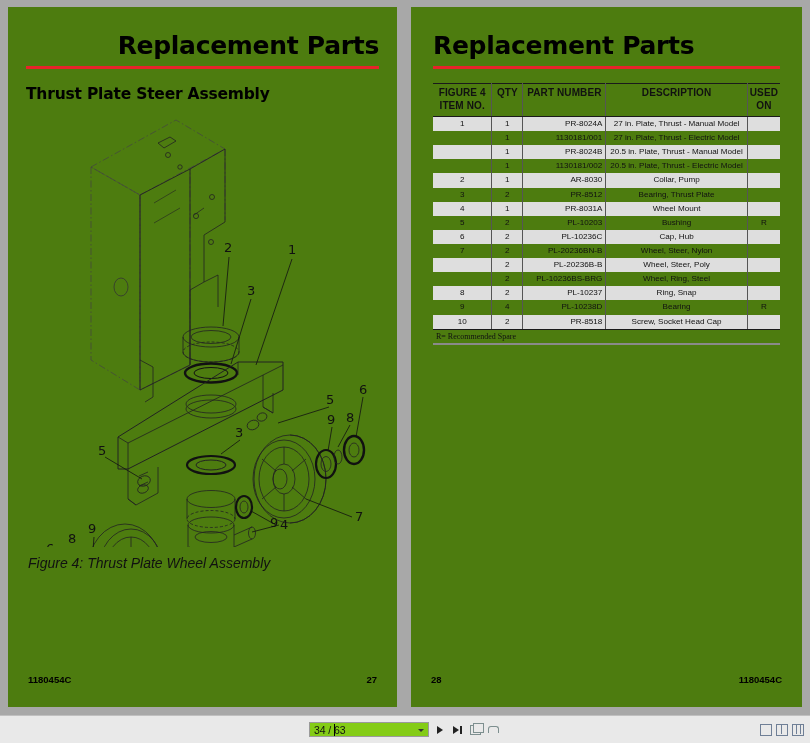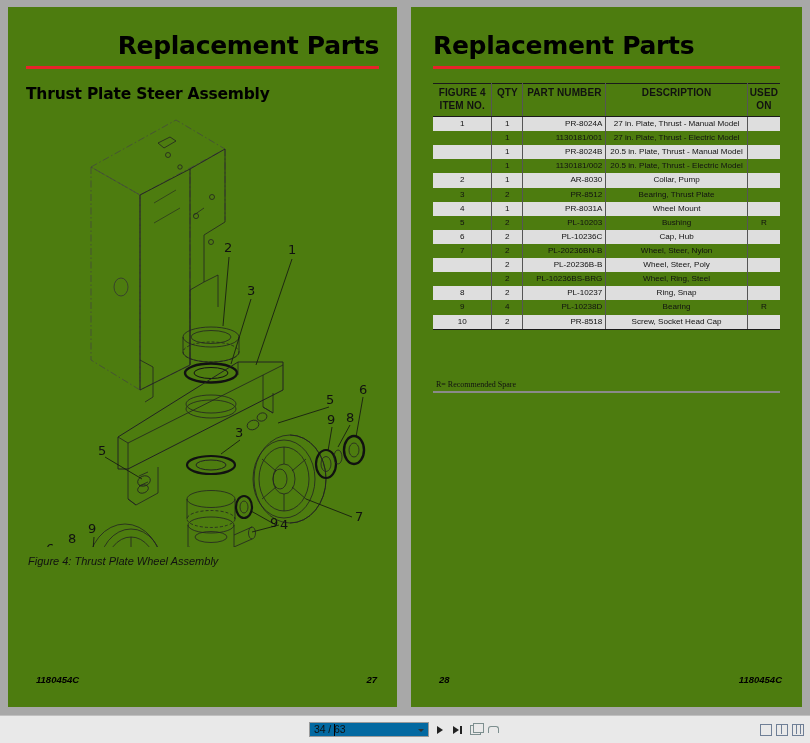--- a/index.html
+++ b/index.html
@@ -80,58 +80,57 @@
   tbody tr.alt td { background: #dedede; }
   td.c-item { width: 17%; text-align: center; }
   td.c-qty  { width: 9%;  text-align: center; }
   td.c-pn   { width: 24%; text-align: right; }
   td.c-desc { width: 41%; text-align: center; padding-left: 5px; }
   td.c-used { width: 9%;  text-align: center; }
   .tbl-bottom-rule { height: 1.6px; background: #1a1a1a; }
   .note-spare {
     font-size: 8px; color: #111; padding: 2px 0 2px 3px;
     font-family: "Liberation Serif", serif;
-    margin-top: 48px;
   }
   .note-rule { height: 1.5px; background: #8a8a8a; }
   .list-caption {
     text-align: center; font-size: 9px; color: #111;
     margin-top: 10px;
   }
 
   
   .figure-area { position: relative; margin: 4px 0 0 0; height: 440px; }
   .figure-caption {
-    font-style: italic; font-size: 11px; color: #111;
+    font-style: italic; font-size: 14px; color: #111;
     margin: 8px 0 0 20px;
   }
 
   
   .pg-footer {
-    position: absolute; bottom: 22px; left: 28px; right: 20px;
-    display: flex; font-weight: bold; font-size: 9.5px; color: #000; font-style: italic;
+    position: absolute; bottom: 22px; left: 20px; right: 20px;
+    display: flex; font-weight: bold; font-size: 9.5px; color: #000;
   }
   .pg-footer .sp { flex: 1; }
 
   
   #toolbar {
     position: absolute; left: 0; top: 715px;
     width: 810px; height: 28px;
     background: #e9e9e9;
     border-top: 1px solid #c0c0c0;
     display: flex; align-items: center;
   }
   .tb-center {
     position: absolute; left: 50%; transform: translateX(-50%);
     display: flex; align-items: center; gap: 3px;
   }
   .page-box {
-    display: flex; align-items: flex-start;
+    display: flex; align-items: center;
     width: 120px; height: 15px;
-    background: #0369a1;
+    background: #84cc16;
     border: 1px solid #9a9a9a;
     font-size: 10.5px; color: #111;
     padding: 0 2px 0 4px;
     position: relative;
   }
   .page-num { font-weight: normal; letter-spacing: -0.2px; }
   .caret {
     position: absolute; left: 24px; top: 1px;
     width: 1px; height: 12px; background: #000;
   }

